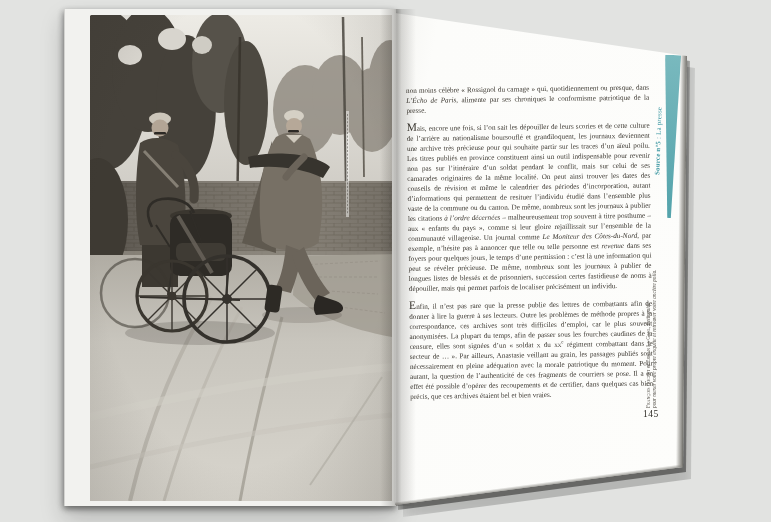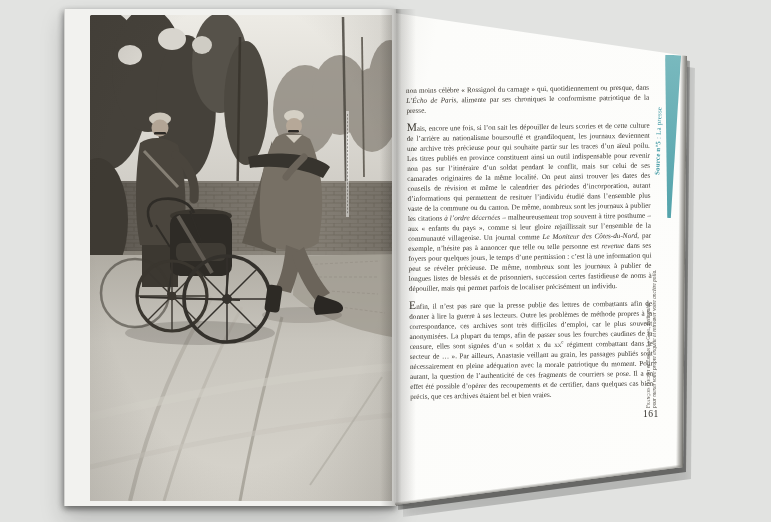--- a/index.html
+++ b/index.html
@@ -238,20 +238,20 @@
       <p><span>non moins célèbre «&nbsp;Rossignol du carnage&nbsp;» qui, quotidiennement ou presque, dans <i>L’Écho de Paris</i>, alimente par ses chroniques le conformisme patriotique de la presse.</span></p>
       <p><span class="ini">M</span><span>ais, encore une fois, si l’on sait les dépouiller de leurs scories et de cette culture de l’arrière au nationalisme boursouflé et grandiloquent, les journaux deviennent une archive très précieuse pour qui souhaite partir sur les traces d’un aïeul poilu. Les titres publiés en province constituent ainsi un outil indispensable pour revenir non pas sur l’itinéraire d’un soldat pendant le conflit, mais sur celui de ses camarades originaires de la même localité. On peut ainsi trouver les dates des conseils de révision et même le calendrier des périodes d’incorporation, autant d’informations qui permettent de resituer l’individu étudié dans l’ensemble plus vaste de la commune ou du canton. De même, nombreux sont les journaux à publier les citations <i>à l’ordre décernées</i> – malheureusement trop souvent à titre posthume – aux «&nbsp;enfants du pays&nbsp;», comme si leur gloire rejaillissait sur l’ensemble de la communauté villageoise. Un journal comme <i>Le Moniteur des Côtes-du-Nord</i>, par exemple, n’hésite pas à annoncer que telle ou telle personne est <i>revenue</i> dans ses foyers pour quelques jours, le temps d’une permission&nbsp;: c’est là une information qui peut se révéler précieuse. De même, nombreux sont les journaux à publier de longues listes de blessés et de prisonniers, succession certes fastidieuse de noms à dépouiller, mais qui permet parfois de localiser précisément un individu.</span></p>
       <p><span class="ini">E</span><span>nfin, il n’est pas rare que la presse publie des lettres de combattants afin de donner à lire la guerre à ses lecteurs. Outre les problèmes de méthode propres à la correspondance, ces archives sont très difficiles d’emploi, car le plus souvent anonymisées. La plupart du temps, afin de passer sous les fourches caudines de la censure, elles sont signées d’un «&nbsp;soldat <span class="sc">x</span> du <span class="sc">xx</span><sup>e</sup> régiment combattant dans le secteur de …&nbsp;». Par ailleurs, Anastasie veillant au grain, les passages publiés sont nécessairement en pleine adéquation avec la morale patriotique du moment. Pour autant, la question de l’authenticité de ces fragments de courriers se pose. Il a en effet été possible d’opérer des recoupements et de certifier, dans quelques cas bien précis, que ces archives étaient bel et bien vraies.</span></p>
     </div>
 
     <div class="credit">
       <div><span class="sc">François Cochet</span> et <span class="sc">Erwan Le Gall</span>, <i>Petit guide</i></div>
       <div><i>pour mener votre propre enquête et retrouver votre ancêtre poilu.</i></div>
     </div>
 
-    <div class="page-number">161</div>
+    <div class="page-number">145</div>
 
     <div class="fore-edge"></div>
     <div class="bottom-edge"></div>
   </div>
 
   <div class="gutter"></div>
 </div>
 
 </body></html>

